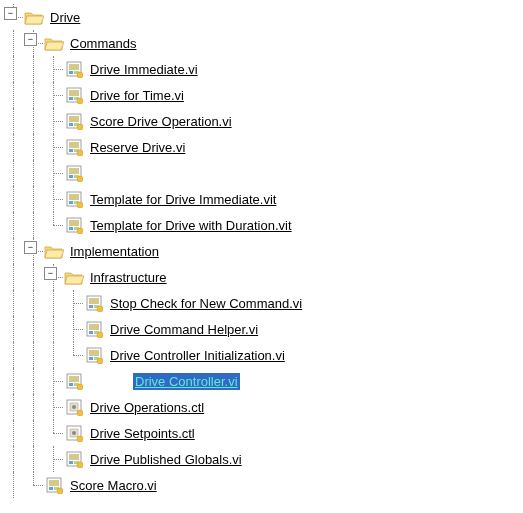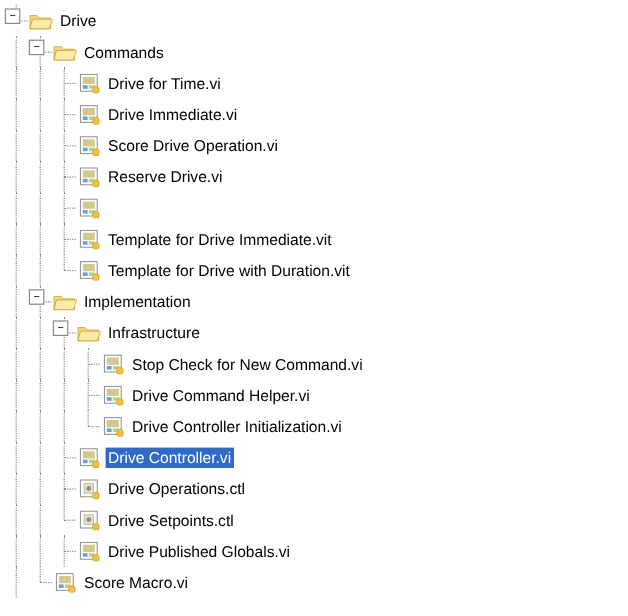--- a/index.html
+++ b/index.html
@@ -62,24 +62,26 @@
     .icon {
       display: inline-flex;
       width: 20px;
       height: 18px;
       align-items: center;
       justify-content: center;
       margin-right: 4px;
     }
     .label {
       padding: 1px 2px;
+      text-decoration: underline;
     }
     .label.selected {
       background: #316ac5;
-      color: #ffffff;
+      color: #5eead4;
+      margin-left: 45px;
     }
     svg { display: block; }
   </style>
 </head>
 <body>
 
 <svg width="0" height="0" style="position:absolute">
   <defs>
     <g id="folder-icon">
       <path d="M1 5 L1 15 L18 15 L18 6 L9 6 L7 4 L1 4 Z" fill="#f5d77a" stroke="#c9a43a" stroke-width="0.7"></path>
@@ -139,39 +141,39 @@
       </span>
       <span class="spacer">
         <span class="vline"></span>
         <span class="hline"></span>
       </span>
     <span class="icon">
         <svg width="17" height="17">
           <use href="#vi-icon"></use>
         </svg>
       </span>
+    <span class="label">Drive Immediate.vi</span>
+  </div>
+    <div class="tree-item">
+    <span class="spacer">
+        <span class="vline"></span>
+      </span>
+      <span class="spacer">
+        <span class="vline"></span>
+      </span>
+      <span class="spacer">
+        <span class="vline"></span>
+        <span class="hline"></span>
+      </span>
+    <span class="icon">
+        <svg width="17" height="17">
+          <use href="#vi-icon"></use>
+        </svg>
+      </span>
     <span class="label">Drive for Time.vi</span>
-  </div>
-    <div class="tree-item">
-    <span class="spacer">
-        <span class="vline"></span>
-      </span>
-      <span class="spacer">
-        <span class="vline"></span>
-      </span>
-      <span class="spacer">
-        <span class="vline"></span>
-        <span class="hline"></span>
-      </span>
-    <span class="icon">
-        <svg width="17" height="17">
-          <use href="#vi-icon"></use>
-        </svg>
-      </span>
-    <span class="label">Drive Immediate.vi</span>
   </div>
     <div class="tree-item">
     <span class="spacer">
         <span class="vline"></span>
       </span>
       <span class="spacer">
         <span class="vline"></span>
       </span>
       <span class="spacer">
         <span class="vline"></span>

